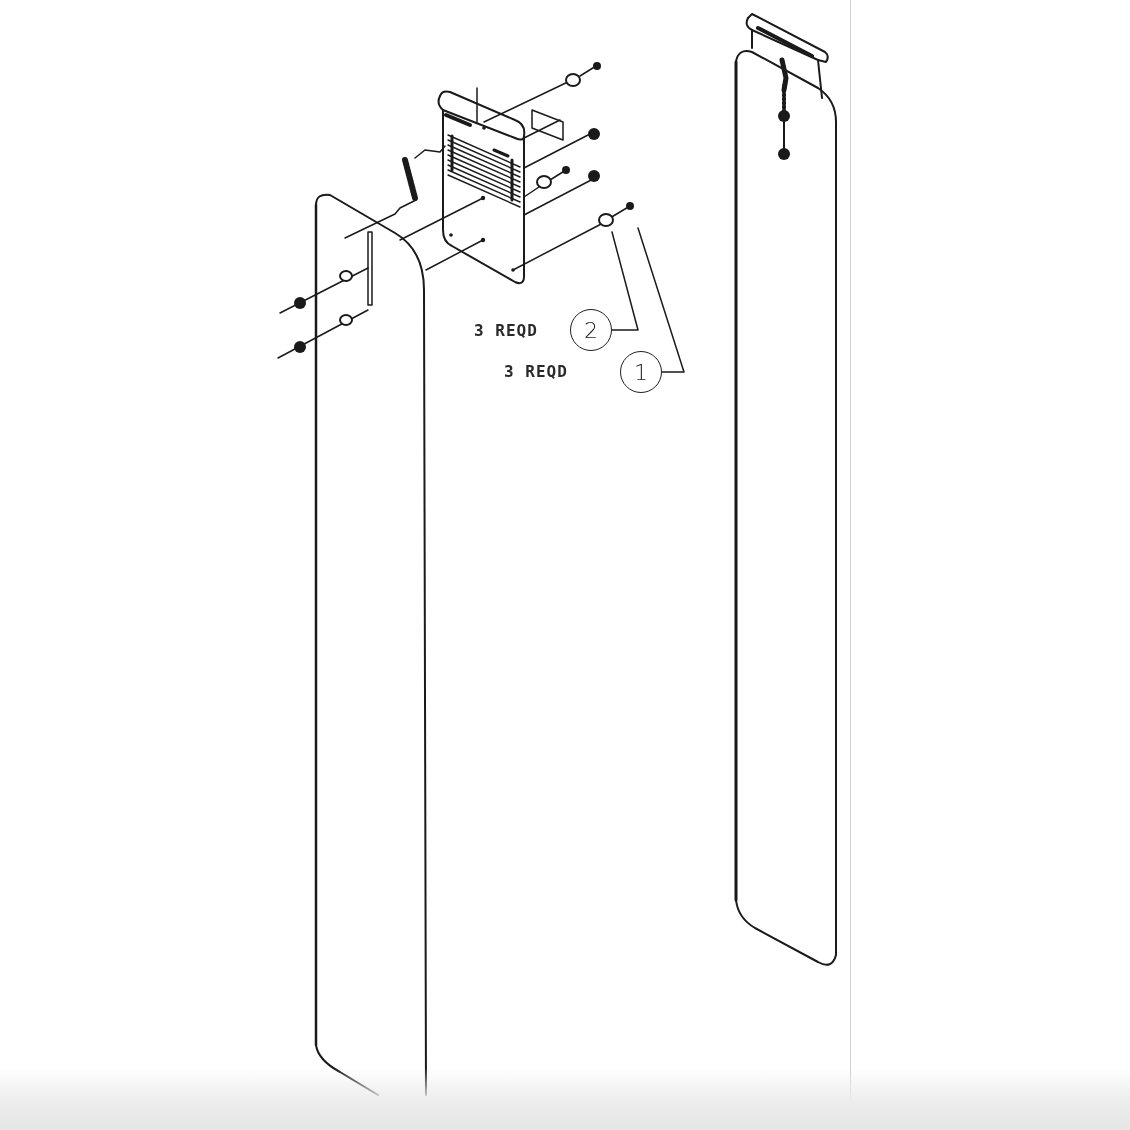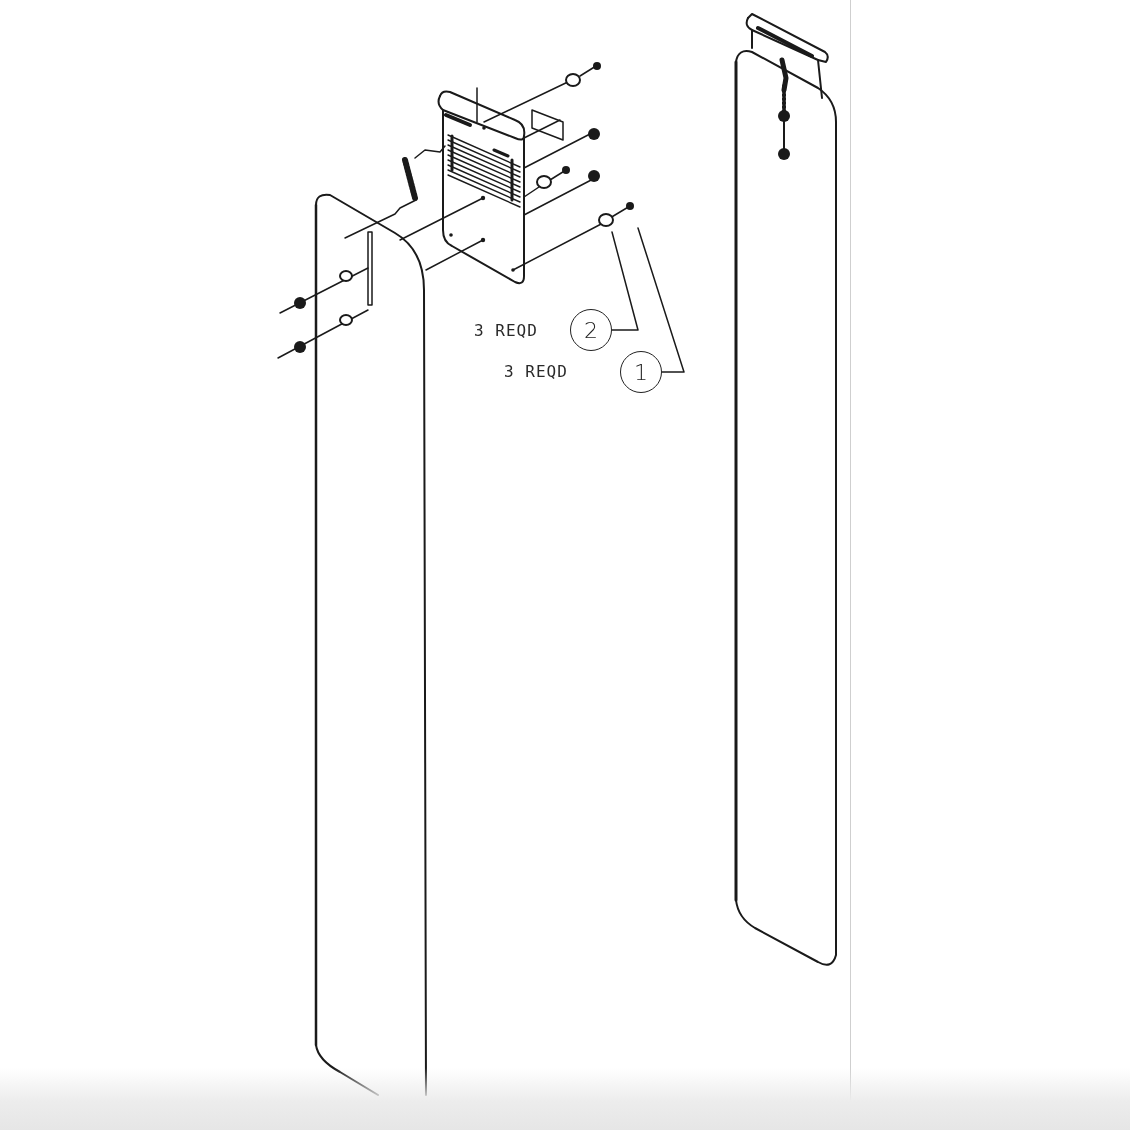--- a/index.html
+++ b/index.html
@@ -1,19 +1,19 @@
 <!DOCTYPE html>
 <html><head>
 <meta charset="utf-8">
 <style>
   html, body { margin: 0; padding: 0; background: #ffffff; }
   body { width: 1130px; height: 1130px; position: relative; overflow: hidden; font-family: "DejaVu Sans Mono", monospace; }
   #stage { position: absolute; left: 0; top: 0; width: 1130px; height: 1130px; }
   svg { position: absolute; left: 0; top: 0; }
-  .lbl { position: absolute; font-family: "DejaVu Sans Mono", "Liberation Mono", monospace; font-size: 16px; color: #2a2a2a; letter-spacing: 1px; white-space: nowrap; }
+  .lbl { position: absolute; font-family: "DejaVu Sans Mono", "Liberation Mono", monospace; font-size: 16px; color: #2a2a2a; letter-spacing: 1px; white-space: nowrap; font-weight: bold; }
   .balloon { position: absolute; width: 42px; height: 42px; border: 1.5px solid #222; border-radius: 50%; display: flex; align-items: center; justify-content: center; font-family: "DejaVu Sans", sans-serif; font-size: 22px; color: #222; background: #fff; box-sizing: border-box; font-weight: 300; }
   .divider { position: absolute; left: 850px; top: 0; width: 1px; height: 1100px; background: #cfcfcf; }
   .fade { position: absolute; left: 0; top: 1068px; width: 1130px; height: 62px; background: linear-gradient(to bottom, rgba(255,255,255,0) 0%, #ececec 55%, #e6e6e6 100%); }
 </style>
 </head>
 <body>
 
 <div id="stage">
   <svg width="1130" height="1130" viewBox="0 0 1130 1130">
     <g fill="none" stroke="#1a1a1a" stroke-width="2" stroke-linecap="round" stroke-linejoin="round">

